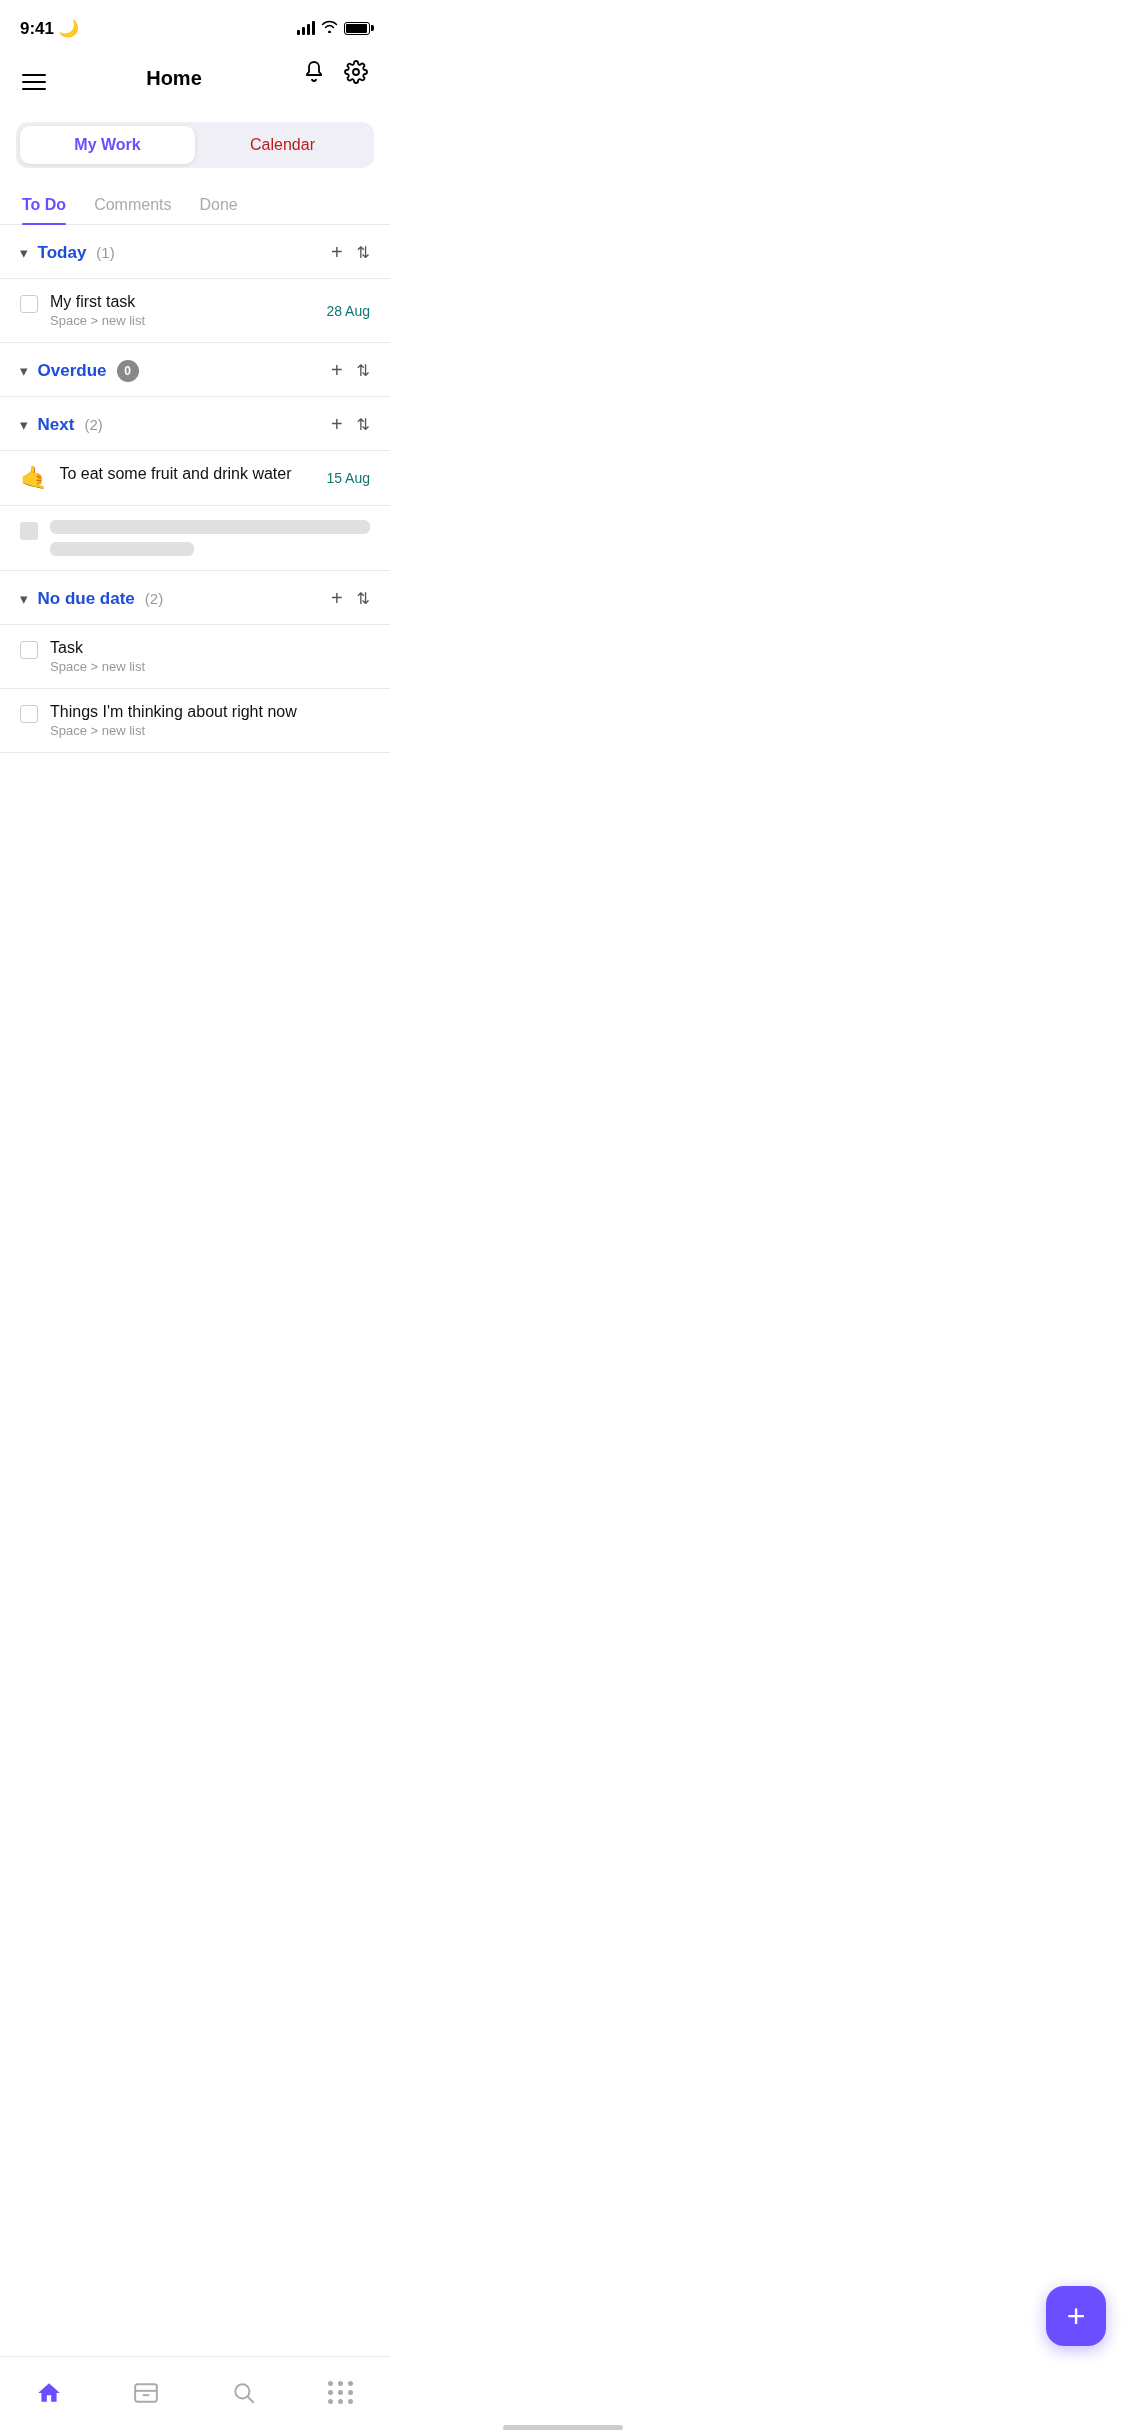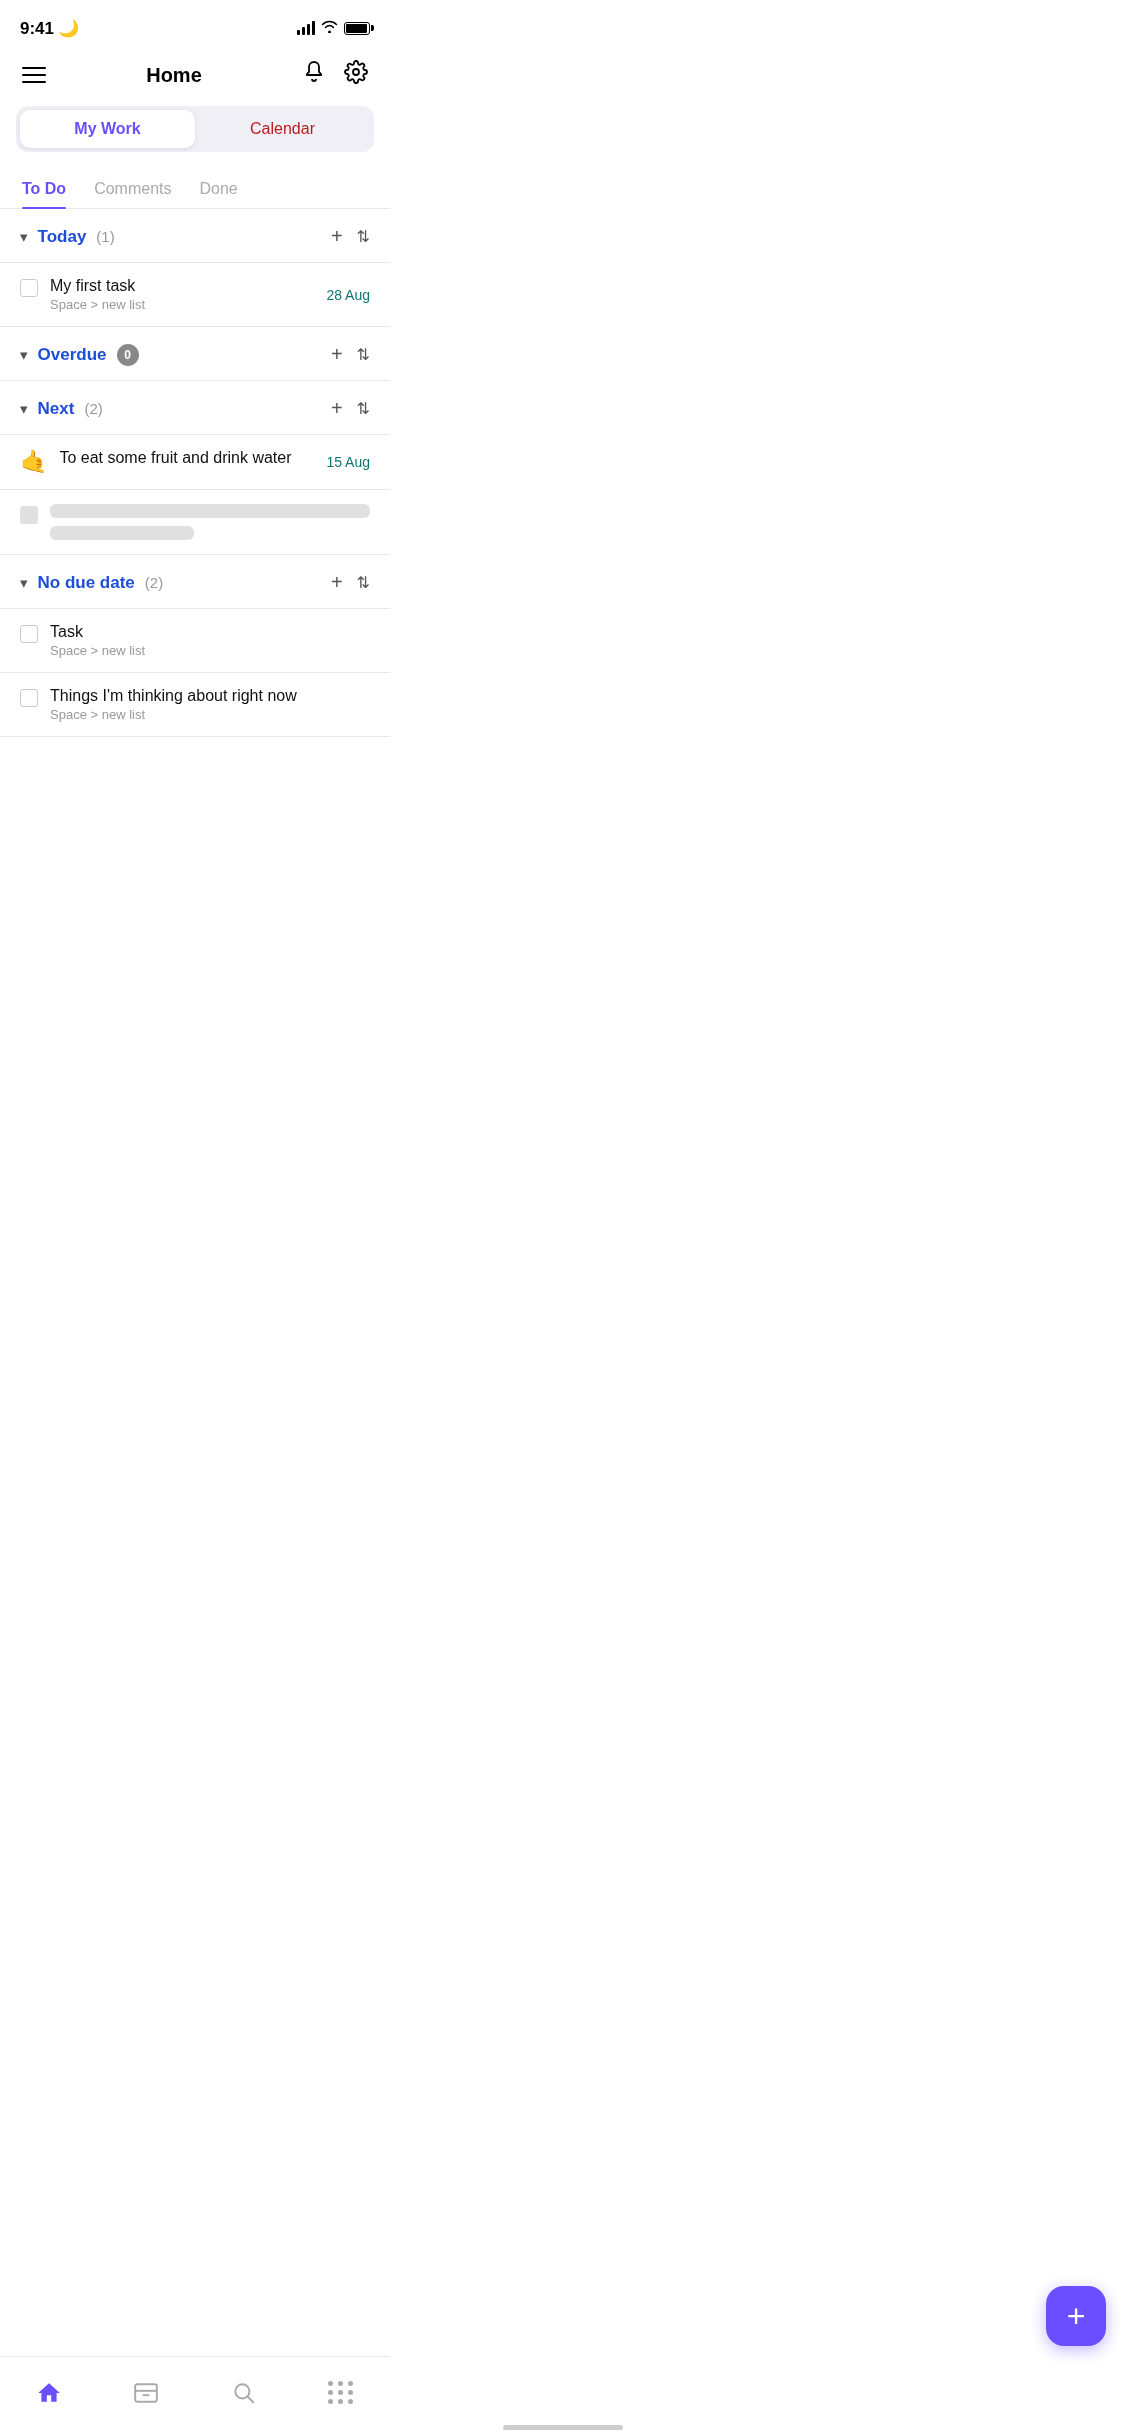--- a/index.html
+++ b/index.html
@@ -73,22 +73,22 @@
       bottom: 1px;
       width: 88%;
       background: #000;
       border-radius: 1px;
     }
 
     
     .top-nav {
       display: flex;
       justify-content: space-between;
-      align-items: center;
-      padding: 10px 22px 16px;
+      align-items: flex-end;
+      padding: 10px 22px 32px;
     }
     .hamburger-icon {
       display: flex;
       flex-direction: column;
       gap: 5px;
       cursor: pointer;
     }
     .hamburger-icon span {
       display: block;
       width: 24px;

